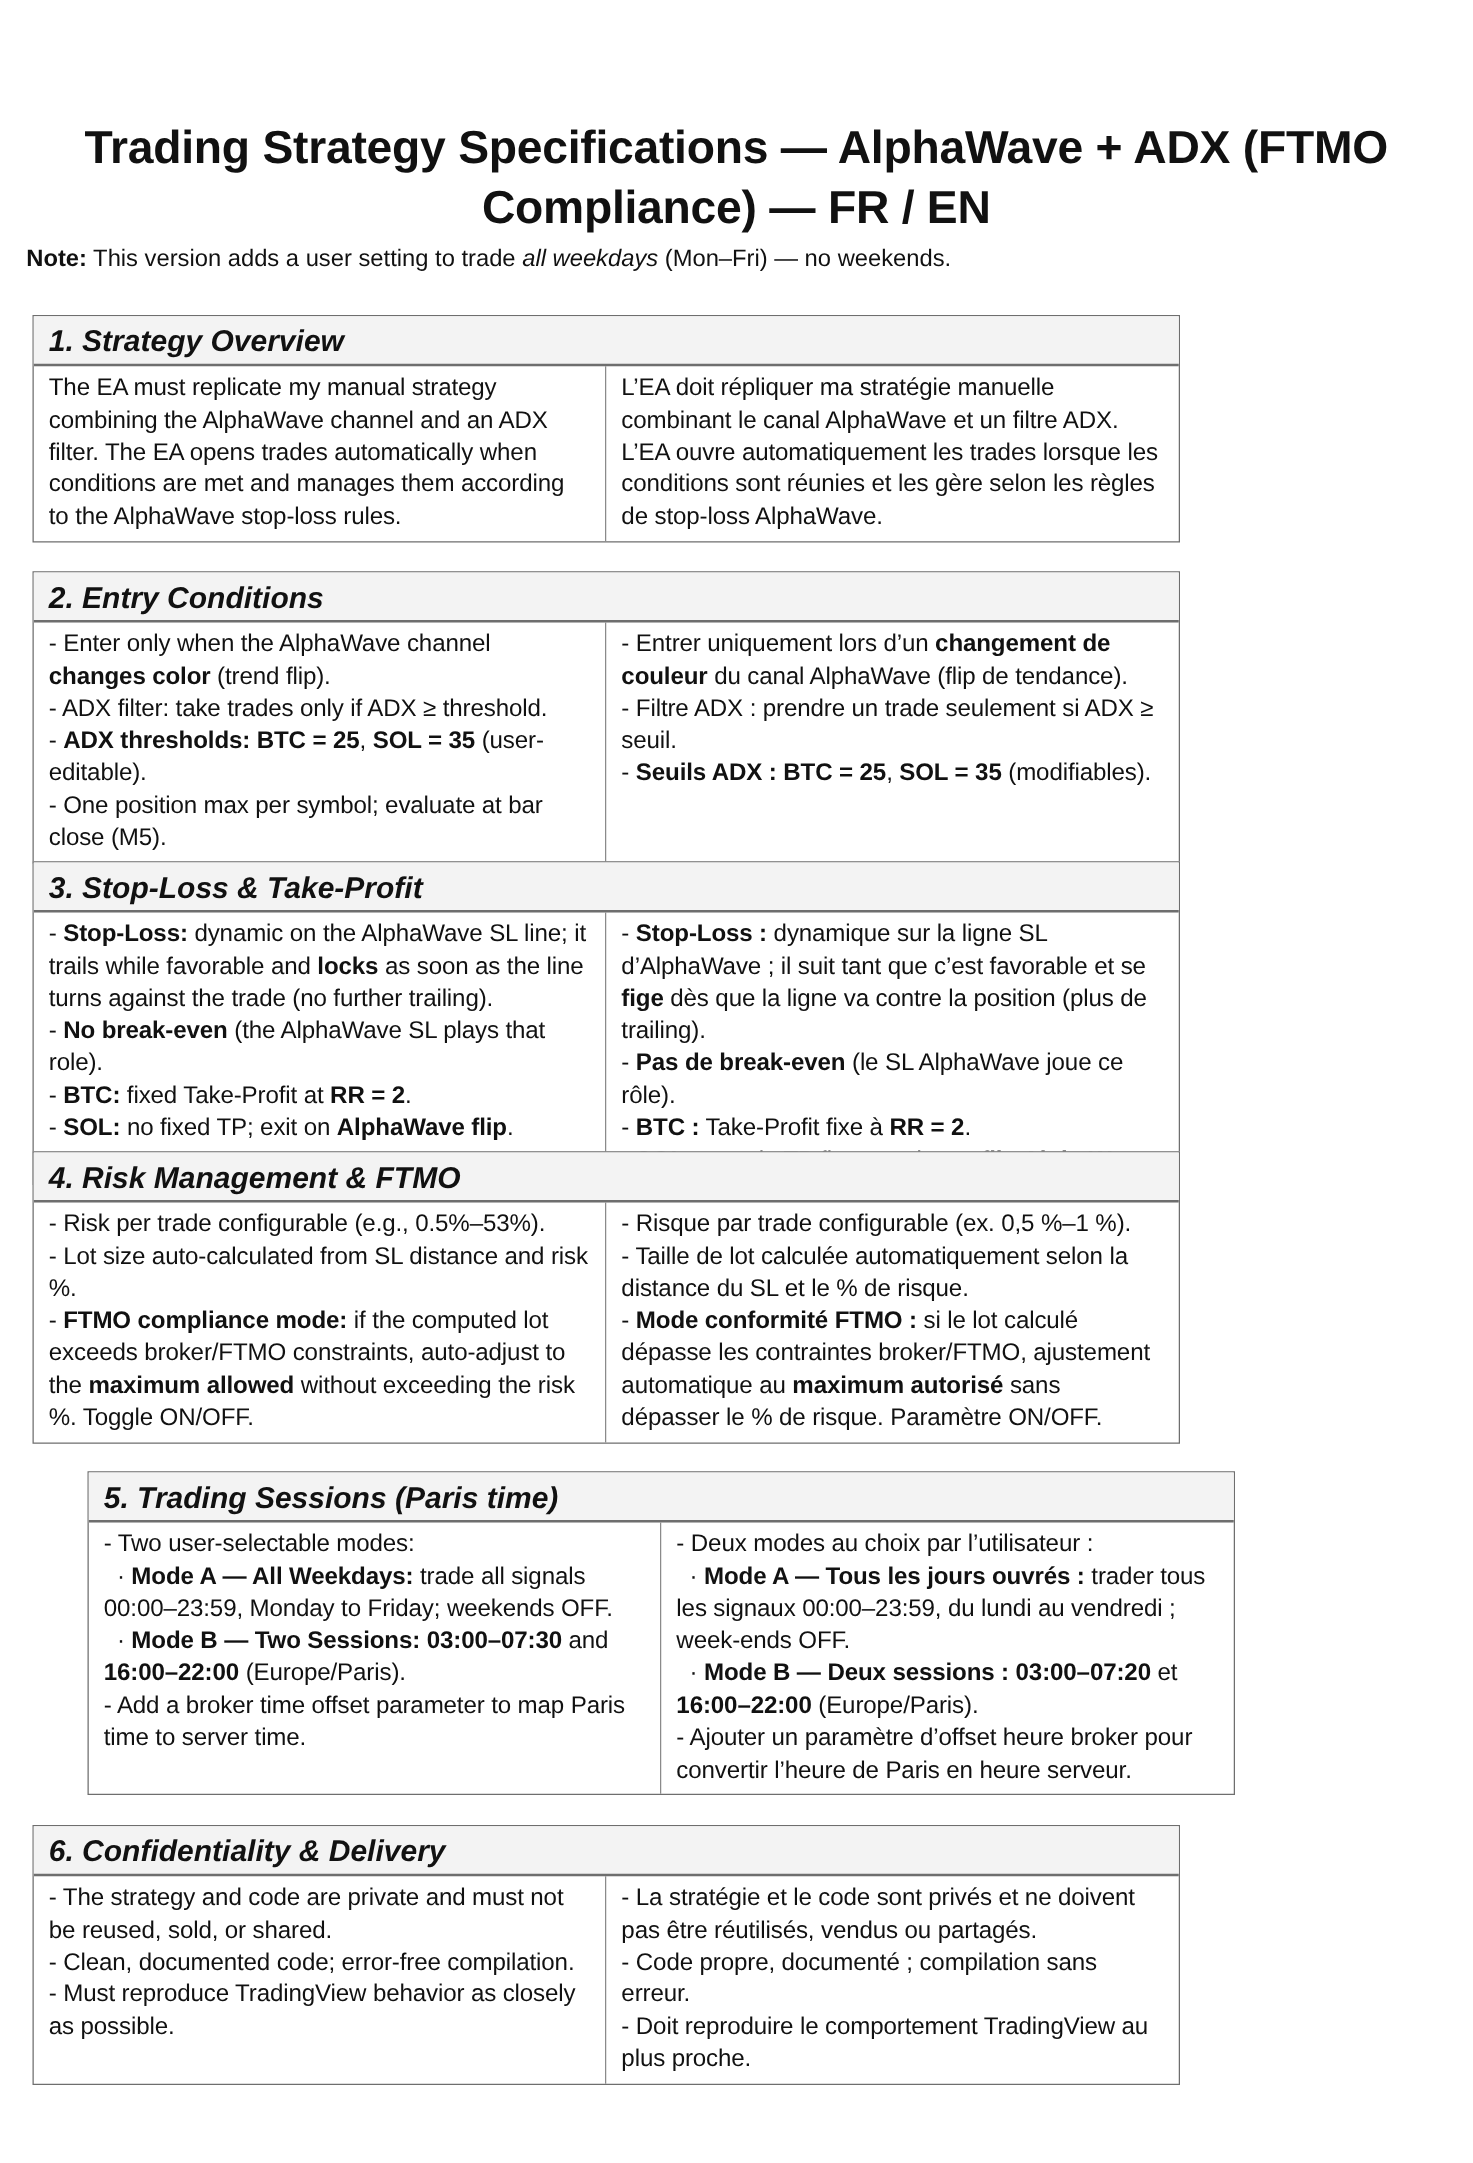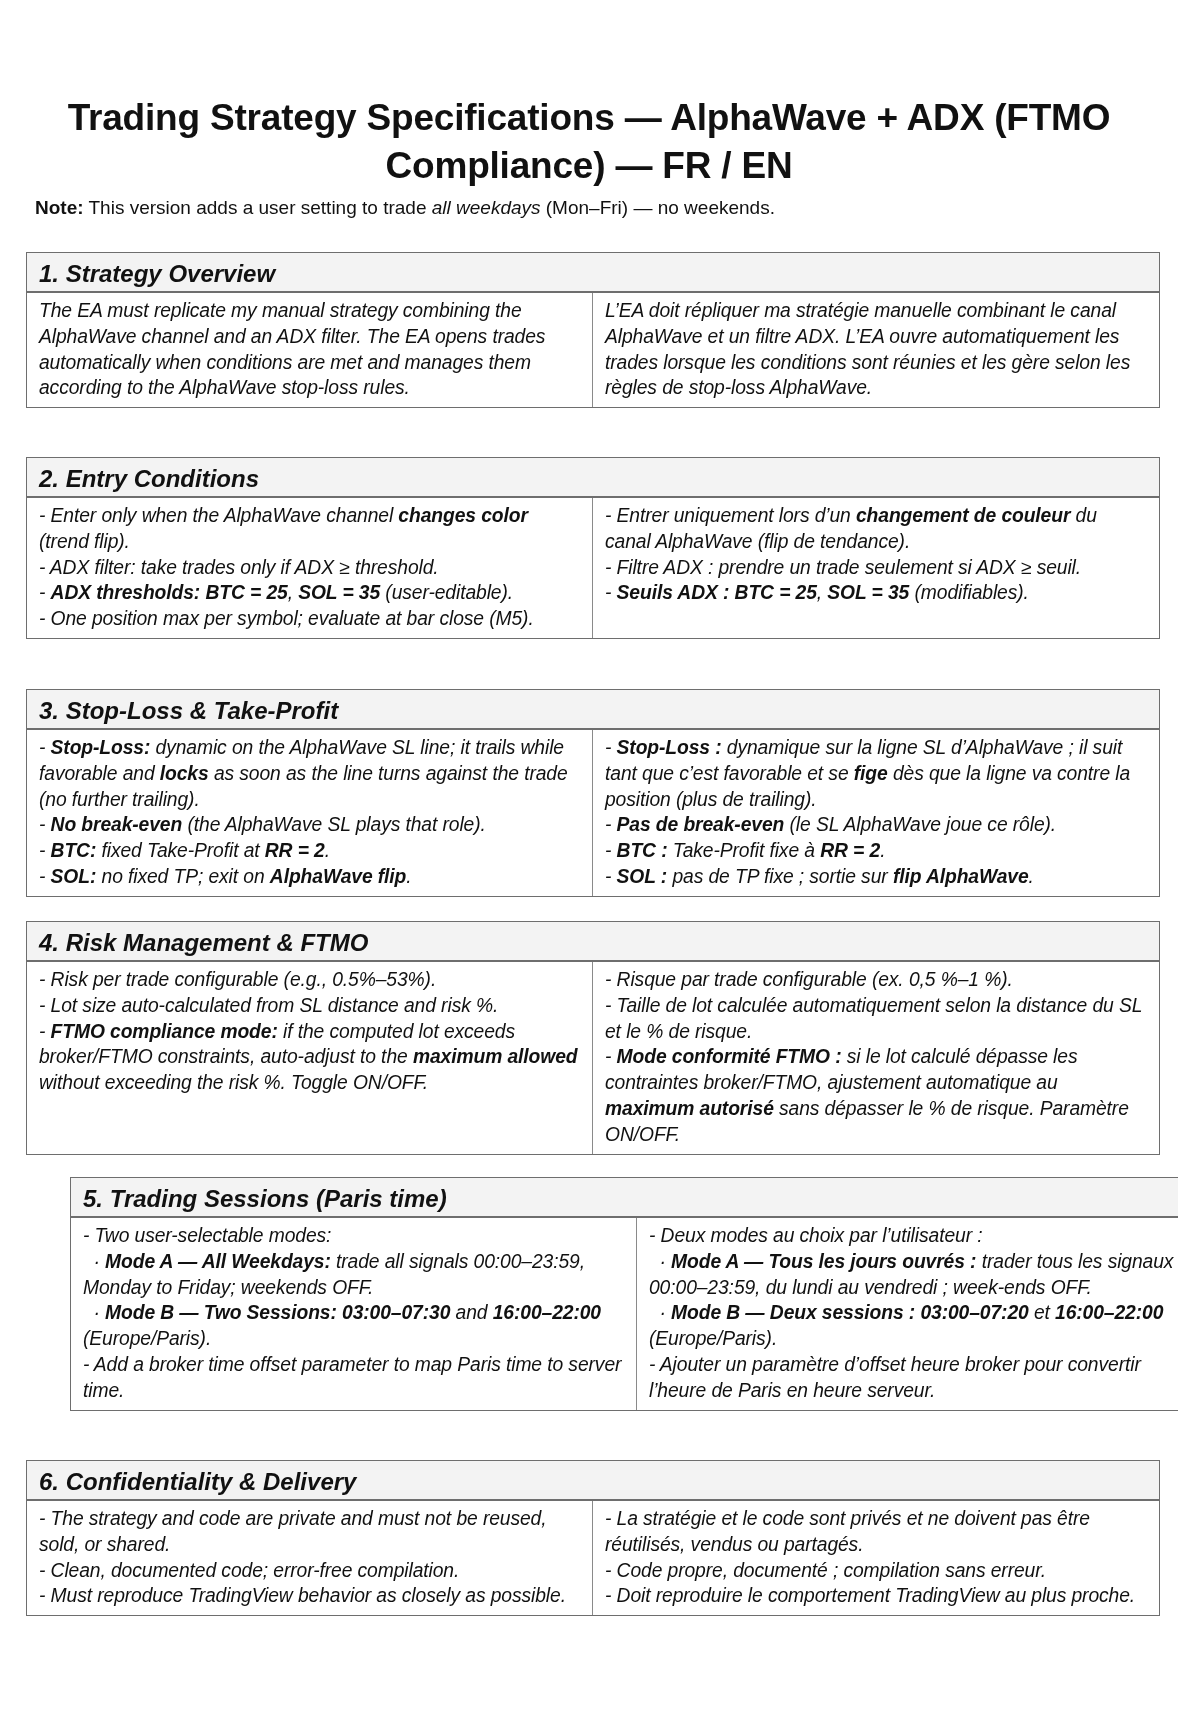--- a/index.html
+++ b/index.html
@@ -7,37 +7,37 @@
     width: 1178px; height: 1730px; position: relative; overflow: hidden;
     font-family: "Liberation Sans", sans-serif; color: #111;
   }
   .title {
     position: absolute; left: 20px; top: 62px; width: 1138px;
     text-align: center; font-weight: bold; font-size: 37px; line-height: 48px;
     letter-spacing: -0.2px;
     margin-top: 32px;
   }
   .note {
-    position: absolute; left: 35px; top: 196px;
+    position: absolute; left: 21px; top: 196px;
     font-size: 19px; line-height: 24px;
   }
   .section {
-    position: absolute; left: 26px; width: 1134px;
+    position: absolute; left: 26px; width: 918px;
     border: 1.5px solid #6e6e6e; box-sizing: border-box; background: #fff;
   }
   .sec-head {
     background: #f3f3f3; border-bottom: 2px solid #6e6e6e;
     height: 40px; box-sizing: border-box;
     padding: 6px 12px 0 12px;
     font-size: 24px; font-weight: bold; font-style: italic; line-height: 30px;
   }
   .sec-body { display: flex; }
   .col {
     width: 50%; box-sizing: border-box; padding: 5px 12px 6px 12px;
-    font-size: 19.3px; line-height: 25.8px; letter-spacing: -0.1px; font-style: italic;
+    font-size: 19.3px; line-height: 25.8px; letter-spacing: -0.1px;
   }
   .col.en { border-right: 1.5px solid #8a8a8a; width: 566px; }
   .col.fr { width: 566px; padding-left: 12px; }
   .line { display: block; }
   b { font-weight: bold; }
   i { font-style: italic; }
 </style>
 </head>
 <body>
 

